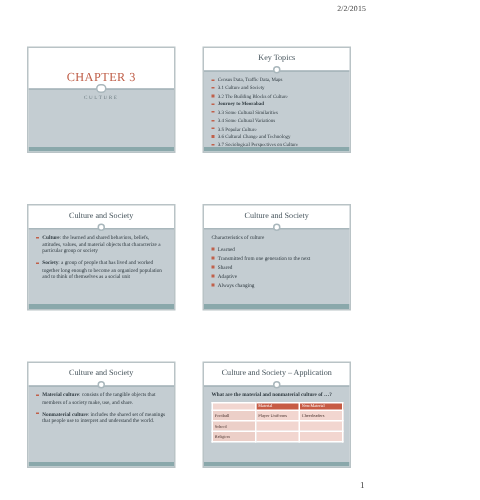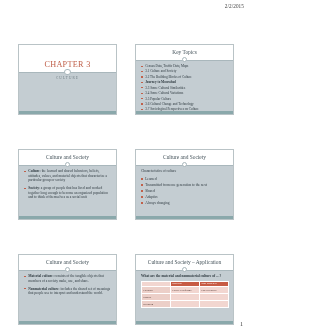--- a/index.html
+++ b/index.html
@@ -28,21 +28,21 @@
     bottom: 6px;
     right: 7px;
     font-size: 6px;
     color: #3a3a3a;
     font-family: "Liberation Serif", serif;
   }
 
   
   .slide-grid {
     position: absolute;
-    top: 44px;
+    top: 31px;
     left: 18px;
     width: 216px;
     display: grid;
     grid-template-columns: 99px 99px;
     grid-template-rows: 71px 71px 71px;
     column-gap: 18px;
     row-gap: 34px;
   }
 
   .slide {

